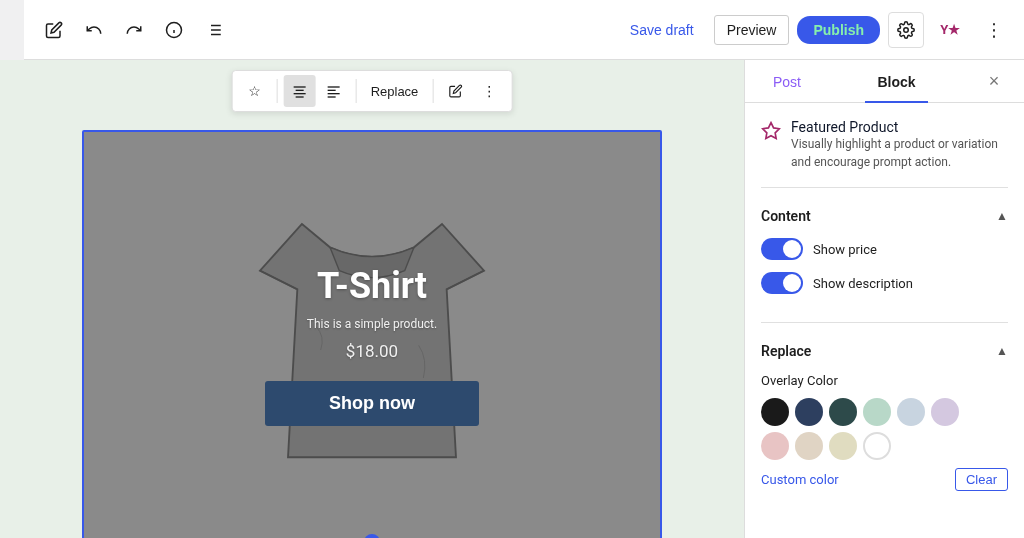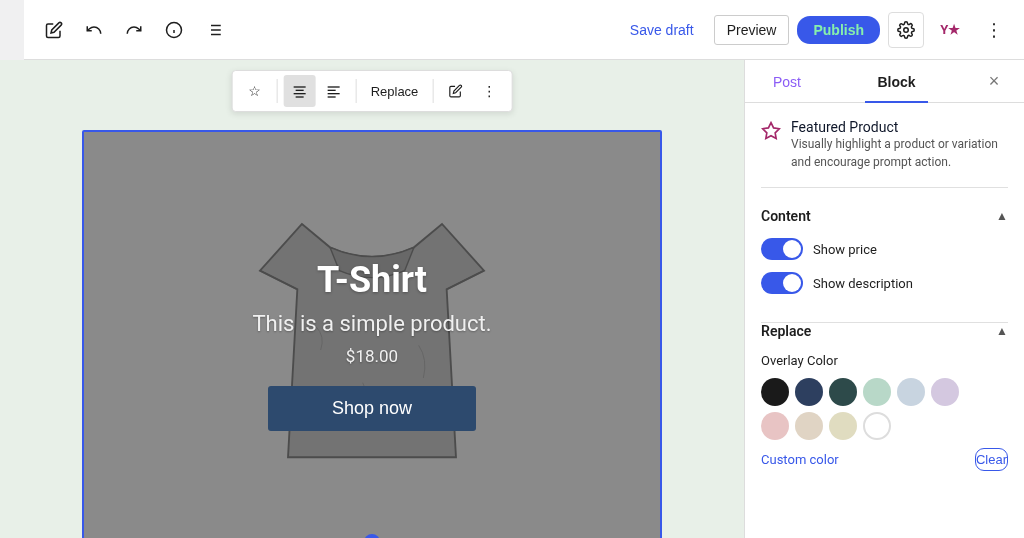--- a/index.html
+++ b/index.html
@@ -137,38 +137,38 @@
     }
 
     .product-title {
       font-size: 36px;
       font-weight: 700;
       color: #fff;
       text-shadow: 0 1px 3px rgba(0,0,0,0.3);
     }
 
     .product-desc {
-      font-size: 22px;
+      font-size: 12px;
       color: #f0f0f0;
       text-shadow: 0 1px 2px rgba(0,0,0,0.3);
     }
 
     .product-price {
       font-size: 17px;
       color: #f0f0f0;
       text-shadow: 0 1px 2px rgba(0,0,0,0.3);
     }
 
     .shop-btn {
       background: #2d4a6e;
       color: #fff;
       border: none;
       padding: 12px 64px;
       font-size: 18px;
-      font-weight: 400;
+      font-weight: 700;
       border-radius: 3px;
       cursor: pointer;
       margin-top: 10px;
     }
 
     
     .drag-handle {
       position: absolute;
       bottom: 8px;
       left: 50%;
@@ -262,21 +262,21 @@
       margin-bottom: 14px;
       cursor: pointer;
     }
     .section-title {
       font-size: 14px;
       font-weight: 600;
       color: #1e1e1e;
     }
     .section-chevron { font-size: 12px; color: #555; }
 
-    .section { padding-bottom: 16px; border-bottom: 1px solid #e0e0e0; }
+    .section { margin-bottom: 20px; padding-bottom: 16px; border-bottom: 1px solid #e0e0e0; }
 
     
     .toggle-row {
       display: flex;
       align-items: center;
       gap: 10px;
       margin-bottom: 12px;
     }
     .toggle-label { font-size: 13px; color: #1e1e1e; }
     .toggle-switch {
@@ -324,22 +324,22 @@
       font-size: 13px;
       color: #3858e9;
       cursor: pointer;
       text-decoration: none;
     }
     .clear-btn {
       font-size: 13px;
       color: #3858e9;
       background: transparent;
       border: 1px solid #3858e9;
-      border-radius: 9px;
-      padding: 3px 0;
+      border-radius: 3px;
+      padding: 3px 10px;
       cursor: pointer;
     }
   </style>
 </head>
 <body>
 
 <div class="top-toolbar">
   <div class="toolbar-left">
     <button class="toolbar-icon-btn" title="Edit">
       <svg width="18" height="18" viewBox="0 0 24 24" fill="none" stroke="currentColor" stroke-width="2">

